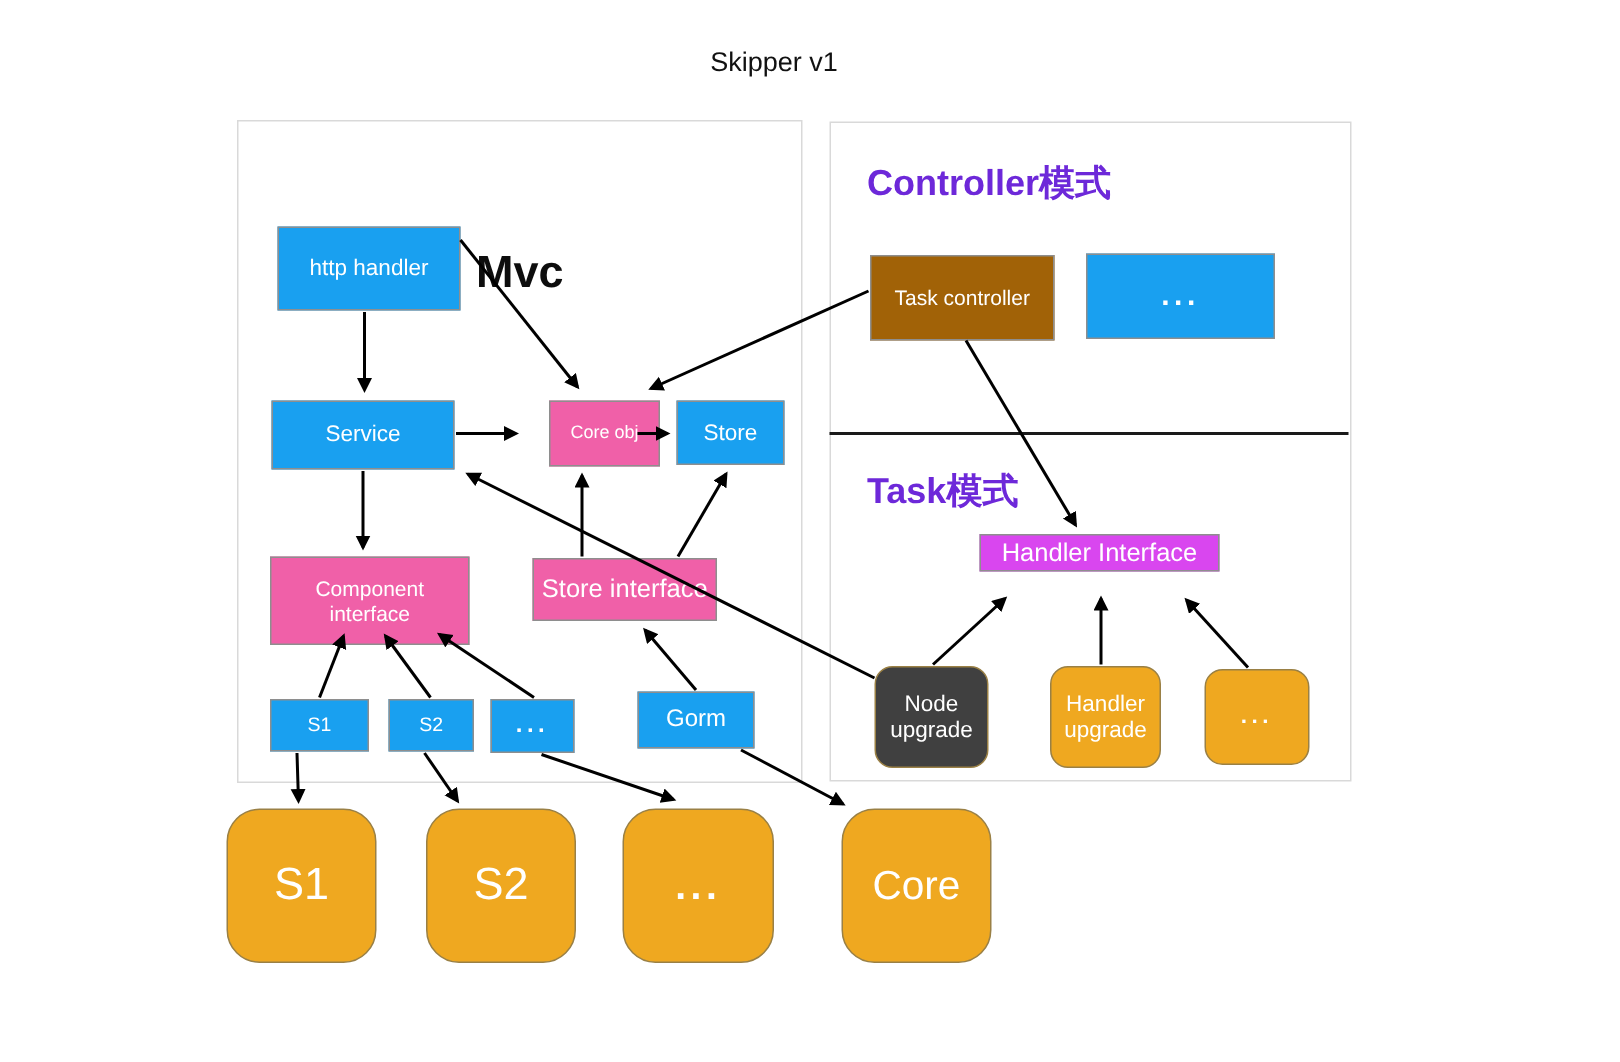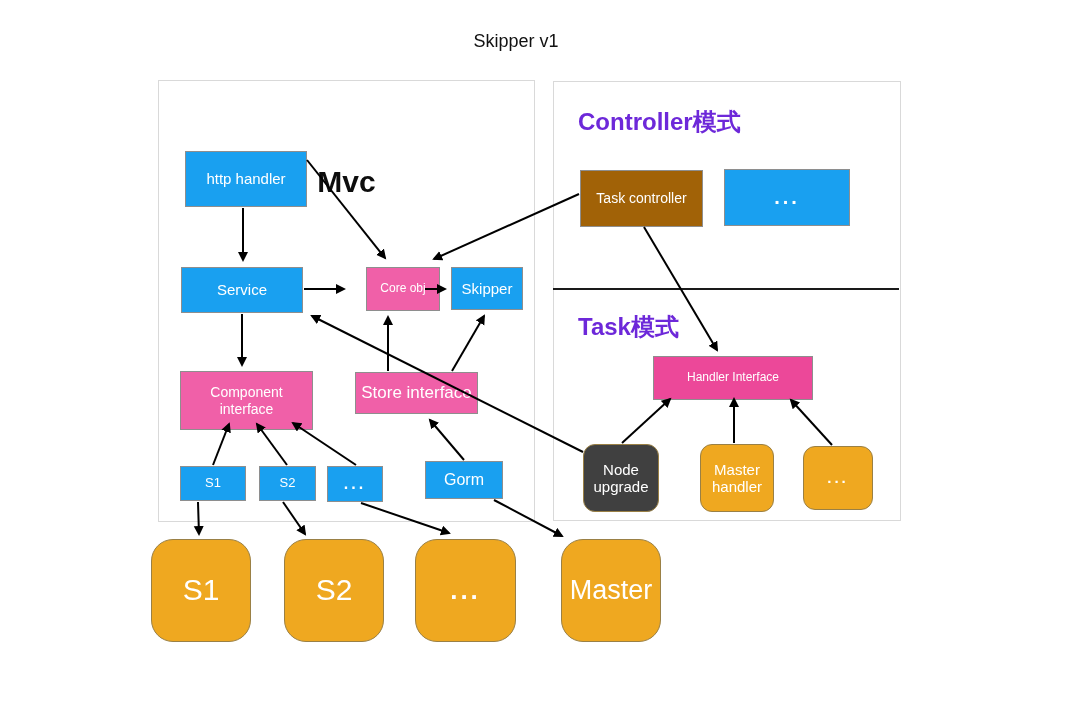--- a/index.html
+++ b/index.html
@@ -31,21 +31,21 @@
   <div class="container" style="left:158px;top:80px;width:375px;height:440px;">
     <div class="mvc-title">Mvc</div>
   </div>
 
   <div class="node blue" style="left: 185px; top: 151px; width: 122px; height: 56px; font-size: 15px; background: rgb(25, 160, 240);">http handler</div>
 
   <div class="node blue" style="left: 181px; top: 267px; width: 122px; height: 46px; font-size: 15px; background: rgb(25, 160, 240);">Service</div>
 
   <div class="node pink" style="left: 356px; top: 267px; width: 74px; height: 44px; font-size: 12px; background: rgb(240, 96, 168); margin-left: 10px;">Core obj</div>
 
-  <div class="node blue" style="left: 451px; top: 267px; width: 72px; height: 43px; font-size: 15px; background: rgb(25, 160, 240);">Skipper</div>
+  <div class="node blue" style="left: 451px; top: 267px; width: 72px; height: 43px; font-size: 15px; background: rgb(25, 160, 240);">Store</div>
 
   <div class="node pink" style="left: 180px; top: 371px; width: 133px; height: 59px; font-size: 14px; padding: 0px 28px; background: rgb(240, 96, 168);">Component interface</div>
 
   <div class="node pink" style="left: 355px; top: 372px; width: 123px; height: 42px; font-size: 17px; background: rgb(240, 96, 168);">Store interface</div>
 
   <div class="node blue" style="left: 180px; top: 466px; width: 66px; height: 35px; font-size: 13px; background: rgb(25, 160, 240);">S1</div>
 
   <div class="node blue" style="left: 259px; top: 466px; width: 57px; height: 35px; font-size: 13px; background: rgb(25, 160, 240);">S2</div>
 
   <div class="node blue dots" style="left: 327px; top: 466px; width: 56px; height: 36px; font-size: 16px; background: rgb(25, 160, 240);">...</div>
@@ -57,35 +57,35 @@
   <div class="section-heading" style="left:578px;top:106px;">Controller模式</div>
 
   <div class="node blue" style="left: 580px; top: 170px; width: 123px; height: 57px; font-size: 14px; background: #a16207;">Task controller</div>
 
   <div class="node blue dots" style="left: 724px; top: 169px; width: 126px; height: 57px; font-size: 20px; background: rgb(25, 160, 240);">...</div>
 
   <div class="divider" style="left:553px;top:288px;width:346px;height:2px;"></div>
 
   <div class="section-heading" style="left:578px;top:311px;">Task模式</div>
 
-  <div class="node pink" style="left: 653px; top: 356px; width: 160px; height: 44px; font-size: 12px; background: #ec4899;">Handler Interface</div>
+  <div class="node pink" style="left: 653px; top: 356px; width: 160px; height: 25px; font-size: 17px; background: #d946ef;">Handler Interface</div>
 
   <div class="node orange rounded" style="left: 583px; top: 444px; width: 76px; height: 68px; font-size: 15px; padding: 0px 8px; background: #404040;">Node upgrade</div>
 
-  <div class="node orange rounded" style="left: 700px; top: 444px; width: 74px; height: 68px; font-size: 15px; padding: 0px 6px; background: rgb(239, 168, 32);">Master handler</div>
+  <div class="node orange rounded" style="left: 700px; top: 444px; width: 74px; height: 68px; font-size: 15px; padding: 0px 6px; background: rgb(239, 168, 32);">Handler upgrade</div>
 
   <div class="node orange rounded dots" style="left: 803px; top: 446px; width: 70px; height: 64px; font-size: 15px; background: rgb(239, 168, 32);">...</div>
 
   <div class="node orange biground" style="left: 151px; top: 539px; width: 100px; height: 103px; font-size: 30px; font-weight: 500; background: rgb(239, 168, 32);">S1</div>
 
   <div class="node orange biground" style="left: 284px; top: 539px; width: 100px; height: 103px; font-size: 30px; font-weight: 500; background: rgb(239, 168, 32);">S2</div>
 
   <div class="node orange biground dots" style="left: 415px; top: 539px; width: 101px; height: 103px; font-size: 26px; background: rgb(239, 168, 32);">...</div>
 
-  <div class="node orange biground" style="left: 561px; top: 539px; width: 100px; height: 103px; font-size: 27px; font-weight: 500; background: rgb(239, 168, 32);">Master</div>
+  <div class="node orange biground" style="left: 561px; top: 539px; width: 100px; height: 103px; font-size: 27px; font-weight: 500; background: rgb(239, 168, 32);">Core</div>
 
   <svg class="arrows" width="1080" height="708">
     <defs>
       <marker id="ah" markerUnits="userSpaceOnUse" markerWidth="12" markerHeight="12" refX="8" refY="5" orient="auto">
         <path d="M0,0 L10,5 L0,10 z" fill="#000"></path>
       </marker>
     </defs>
     <g stroke="#000" stroke-width="2">
       <line x1="243" y1="208" x2="243" y2="260" marker-end="url(#ah)"></line>
       <line x1="307" y1="160" x2="385" y2="258" marker-end="url(#ah)"></line>

